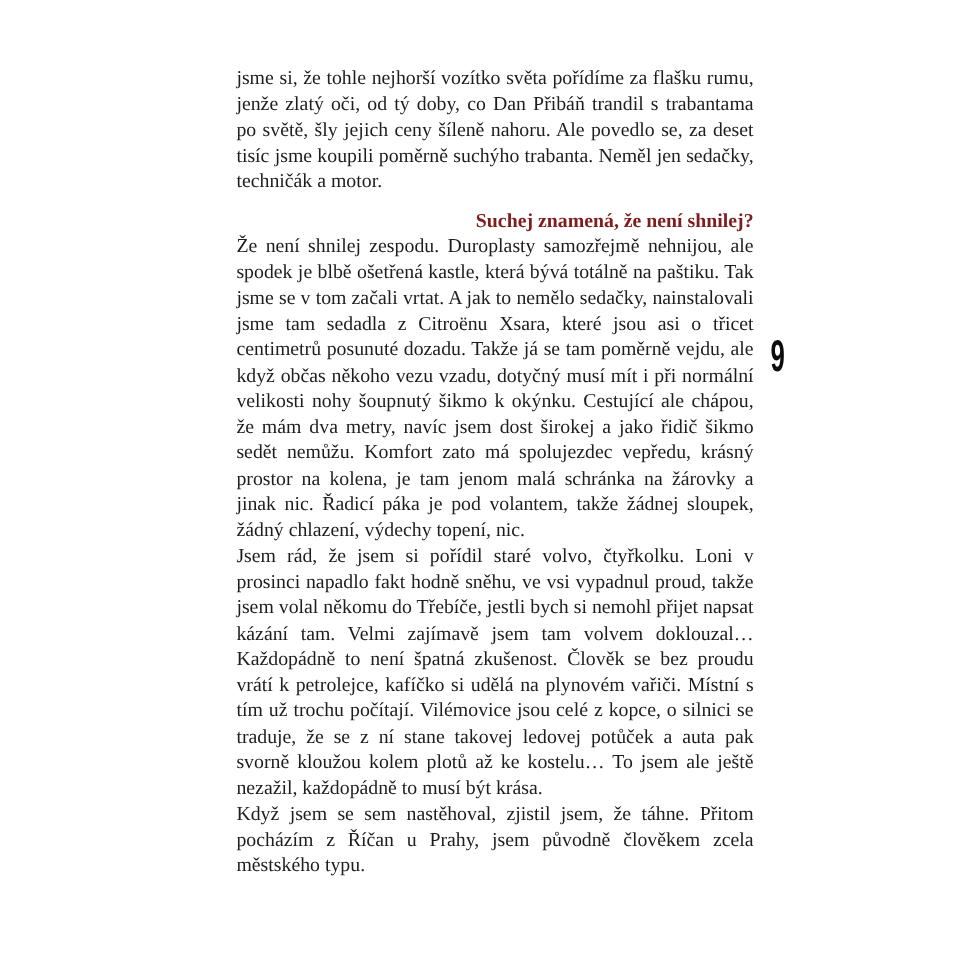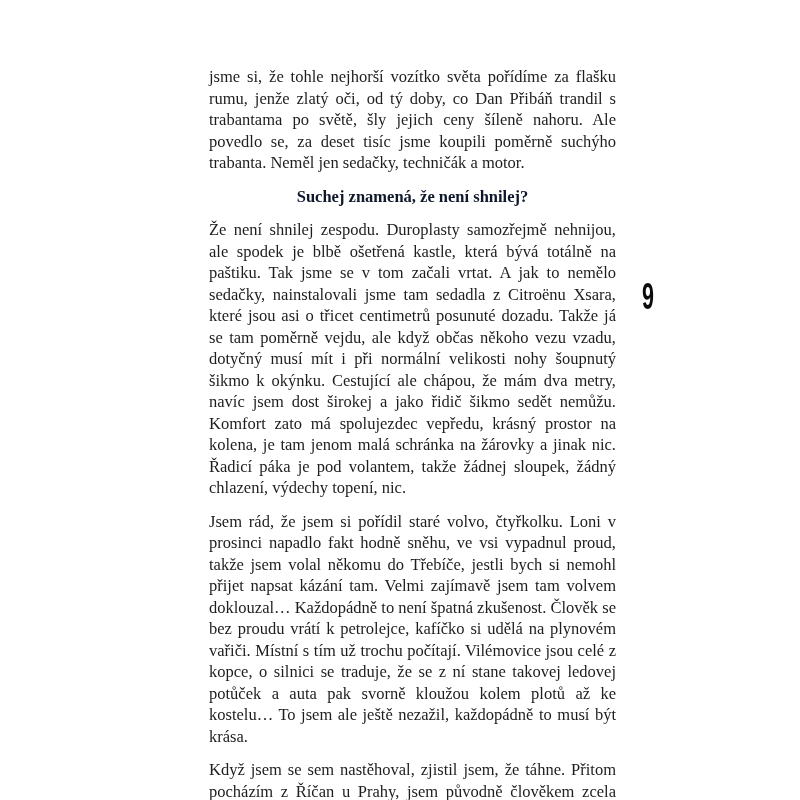--- a/index.html
+++ b/index.html
@@ -22,29 +22,29 @@
     top: 54px;
     width: 431px;
     color: #1d1d1d;
     font-size: 16.5px;
     line-height: 21.5px;
     text-align: justify;
     hyphens: auto;
     -webkit-hyphens: auto;
   }
   .article p.paragraph {
-    margin: 12px;
+    margin: 0;
   }
   .article h2.question {
     font-size: 16.5px;
     line-height: 21.5px;
     font-weight: 700;
     margin-top: 11px;
-    text-align: center;
-    color: #0f172a;
+    text-align: right;
+    color: #7f1d1d;
   }
   .article > :first-child {
     margin-top: 0;
   }
   .page-number {
     position: absolute;
     left: 634px;
     top: 279px;
     width: 28px;
     height: 36px;

